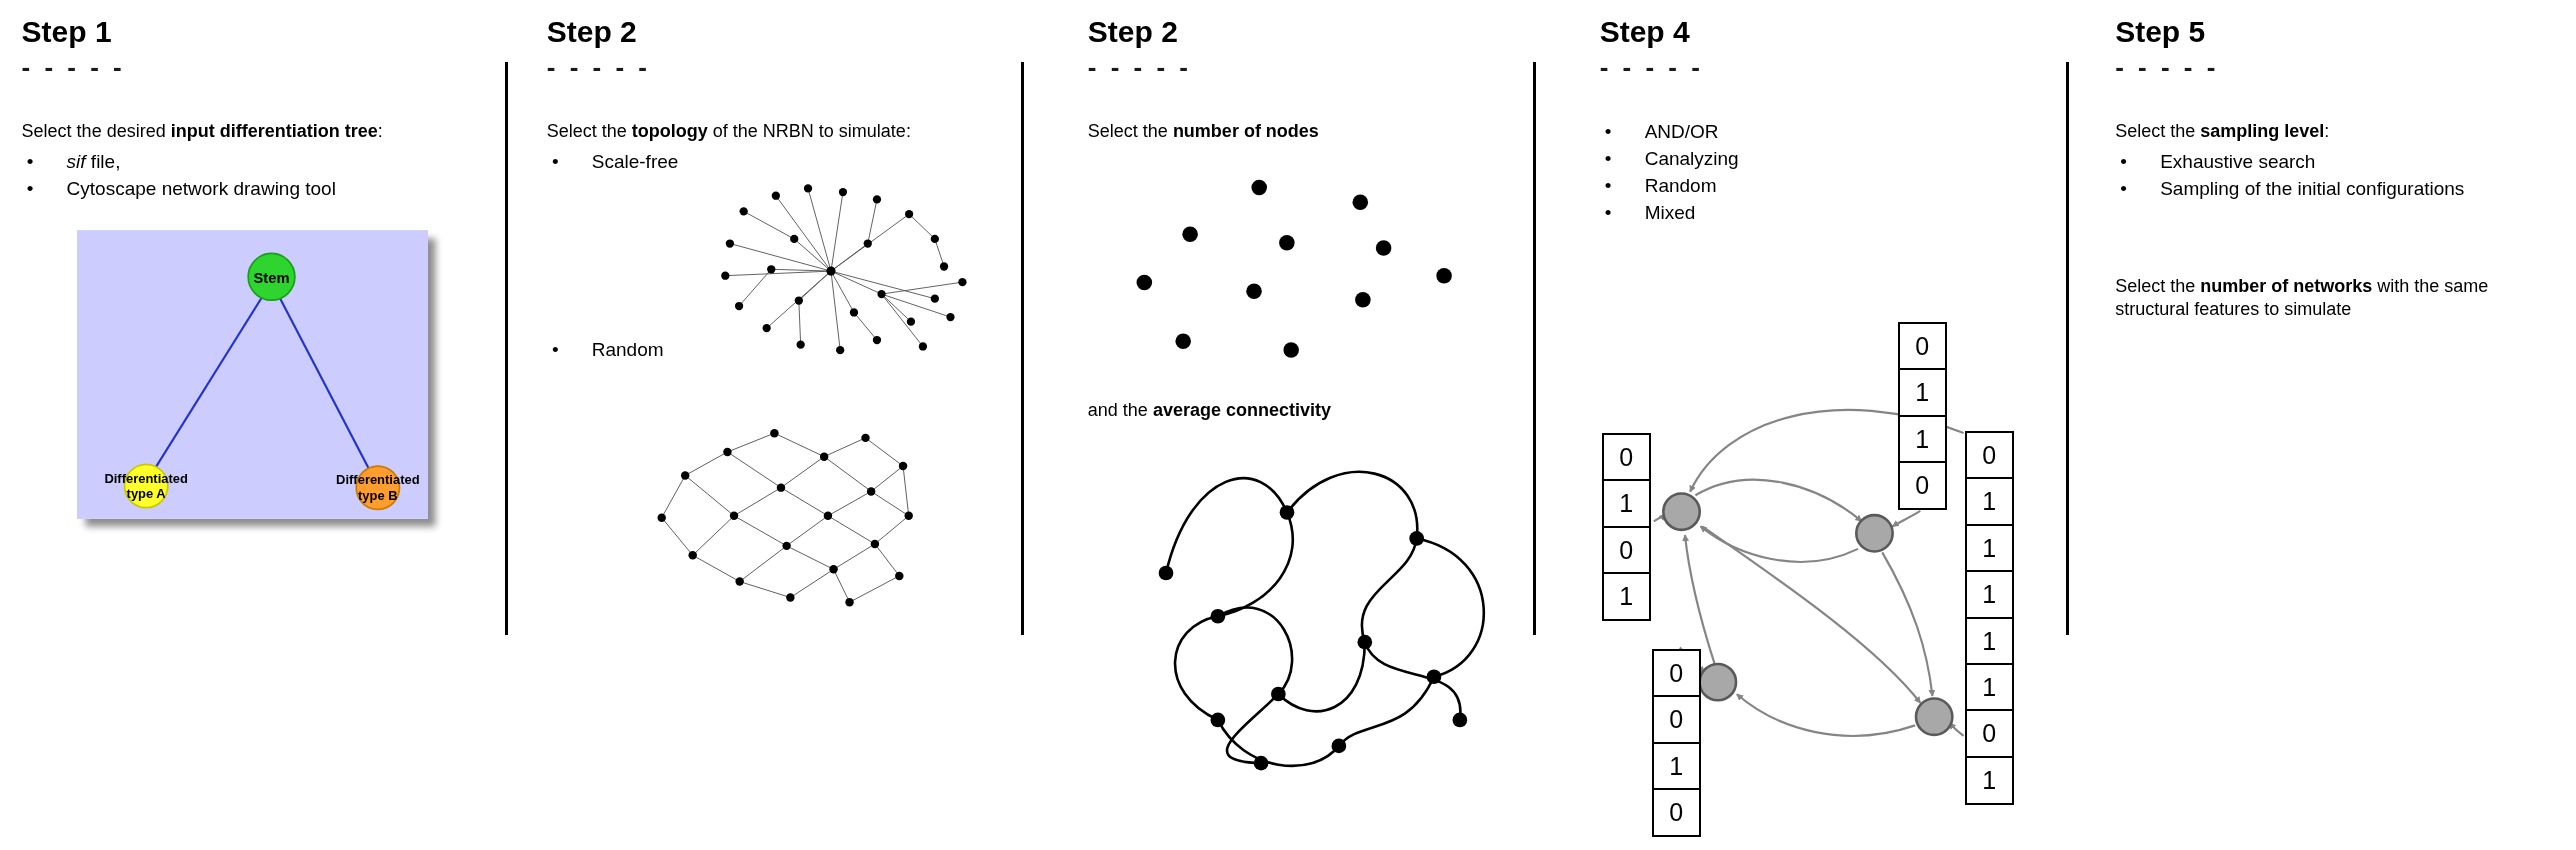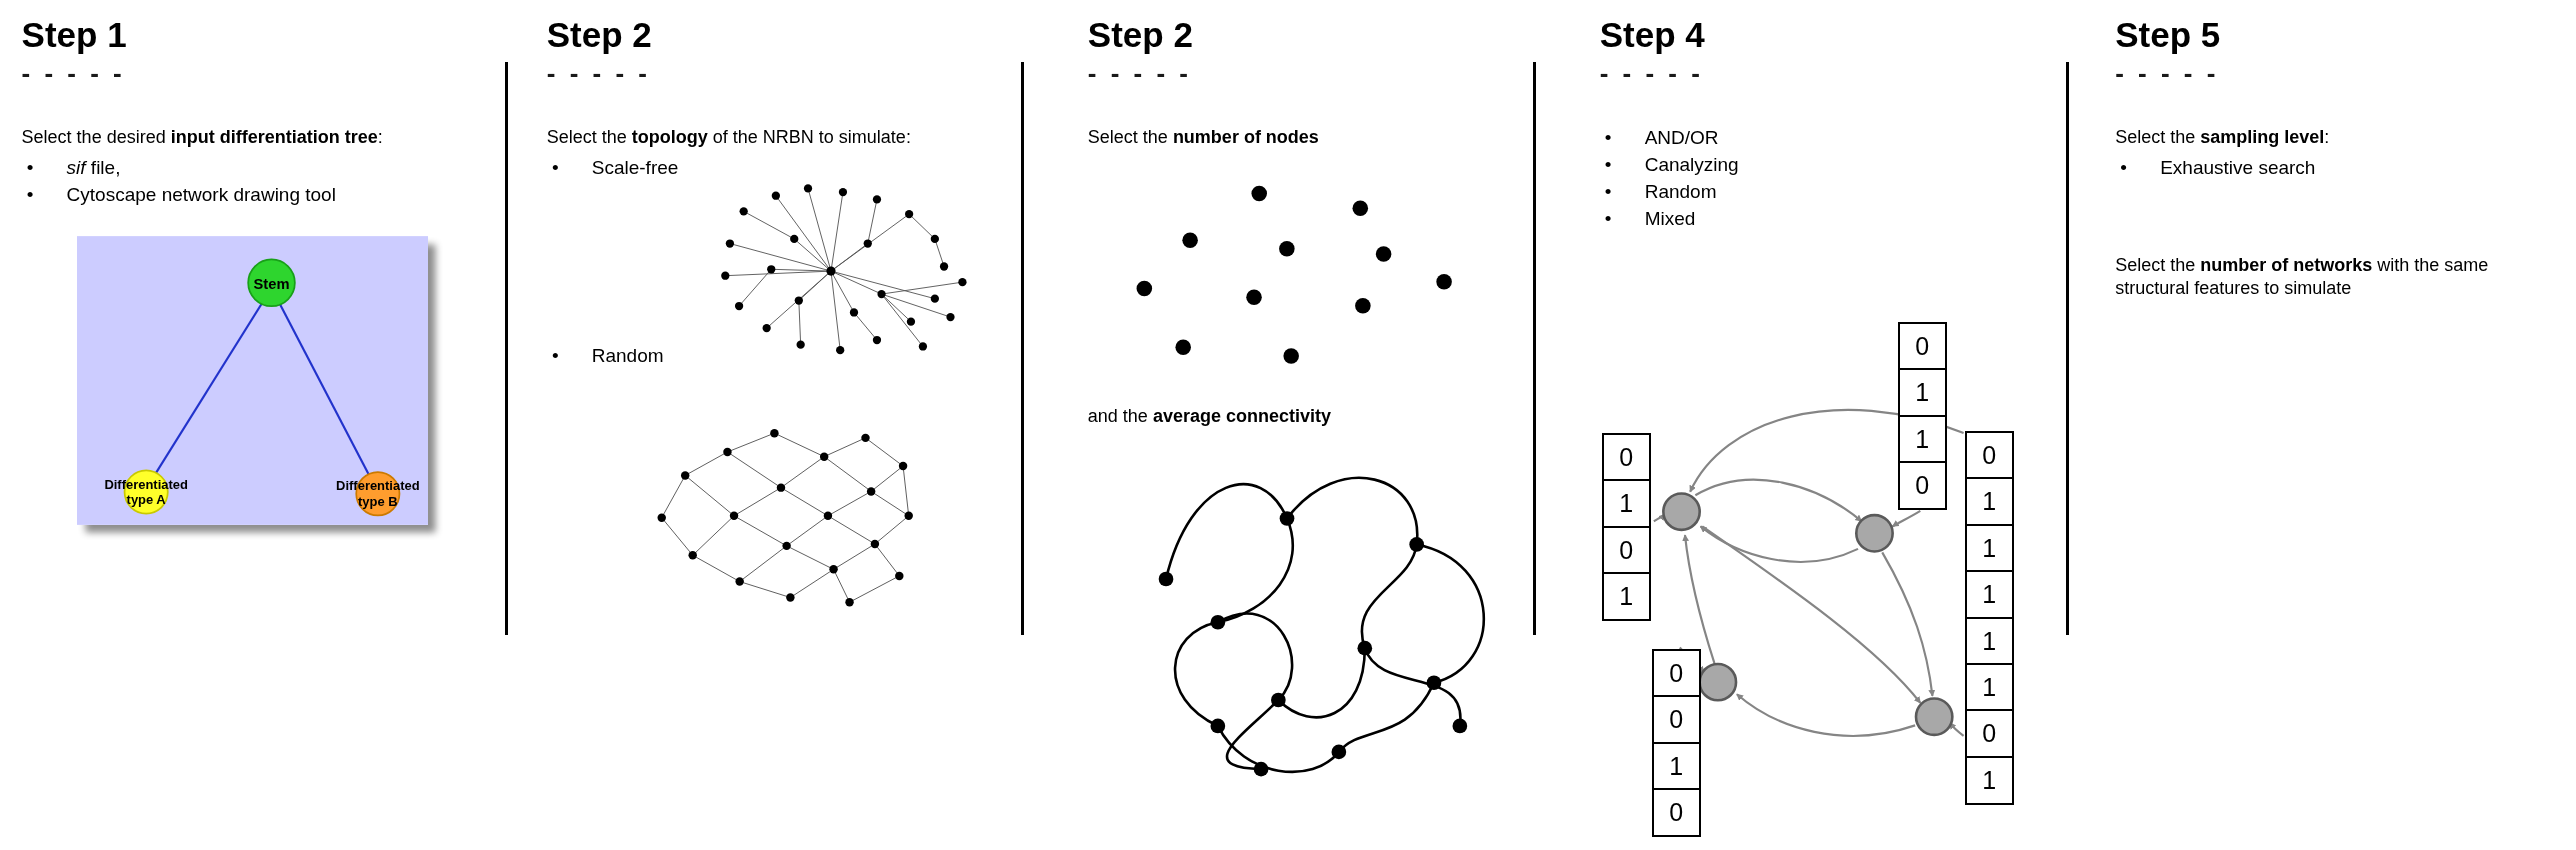--- a/index.html
+++ b/index.html
@@ -12,21 +12,21 @@
   .col{box-sizing:border-box;position:relative;padding-top:14px}
   .col1{width:506px;padding-left:21.6px;padding-right:24px}
   .col2{width:554px;padding-left:48px;padding-right:2px}
   .col3{width:512px;padding-left:43px;padding-right:15.6px}
   .col4{width:533px;padding-left:50px;padding-right:7px}
   .col5{width:508px;padding-left:40px;padding-right:12px}
 
   .divider{position:absolute;top:62px;height:573px;width:2.6px;background:#000}
   #div1{left:505px}#div2{left:1021px}#div3{left:1533px}#div4{left:2066px}
 
-  .step-title{font-size:35px;font-weight:bold;margin:0 0 3.5px;line-height:1.2}
+  .step-title{font-size:30px;font-weight:bold;margin:0 0 3.5px;line-height:1.2}
   .dashes{font-size:26px;font-weight:bold;color:#1a1a1a;letter-spacing:3.5px;margin:0 0 40px;line-height:1}
   .intro,.para2{font-size:18px;line-height:1.3;margin:0}
   .para2{margin-top:24px}
   .col1 .intro{max-width:363px}
   .col2 .intro{max-width:381px}
   b{font-weight:bold}
   .italic{font-style:italic}
 
   ul.bullets{list-style:none;margin:7px 0 0;padding:0;font-size:19px;line-height:1.3}
   ul.bullets li{position:relative;padding-left:45px;margin:2.6px 0}
@@ -340,18 +340,19 @@
       </div>
   </div>
   <div class="divider" id="div4"></div>
 
   <div class="col col5">
     <h2 class="step-title">Step 5</h2>
     <div class="dashes">- - - - -</div>
     <p class="intro"><span>Select the </span><b>sampling level</b><span>:</span></p>
     <ul class="bullets">
       <li><span>Exhaustive search</span></li>
+      <li><span>Sampling of the initial configurations</span></li>
     </ul>
     <p class="para2"><span>Select the </span><b>number of networks</b><span> with the same structural features to simulate</span></p>
   </div>
 
 </div>
 
 
 </body></html>

